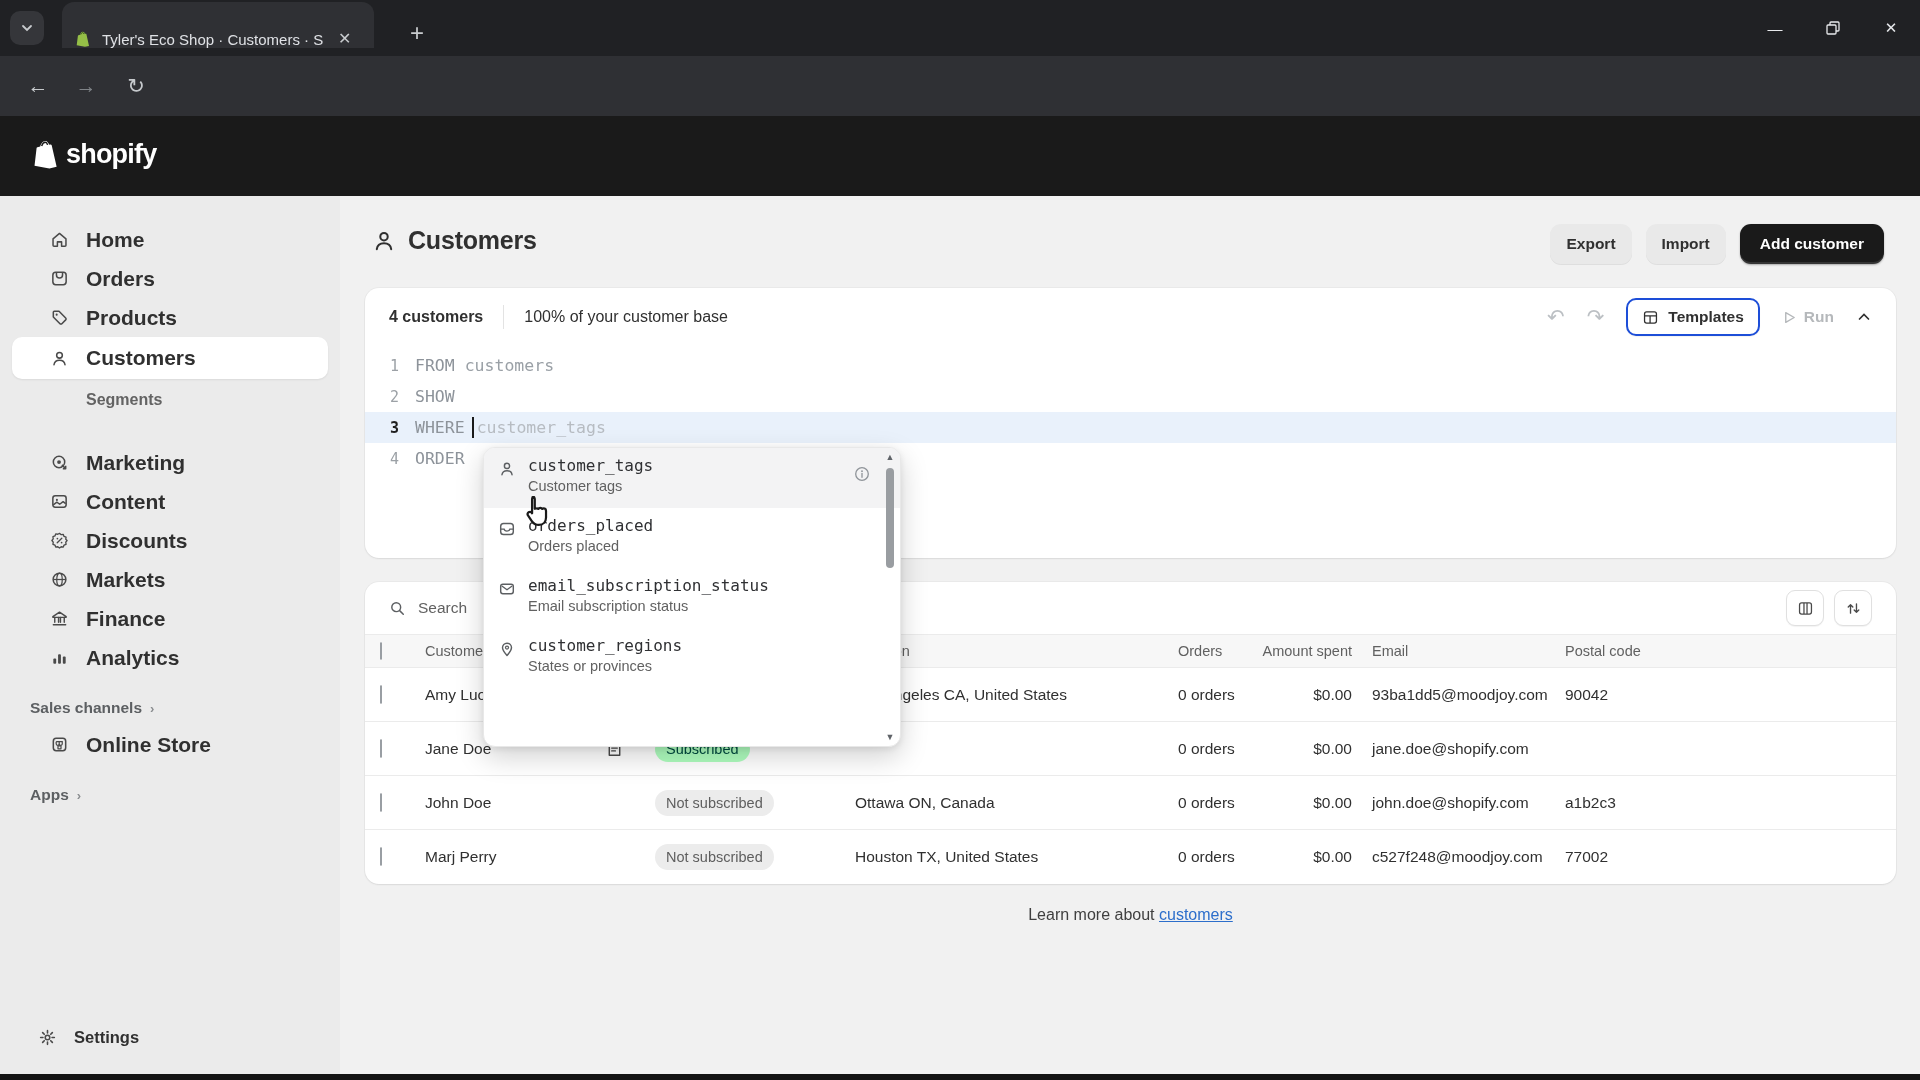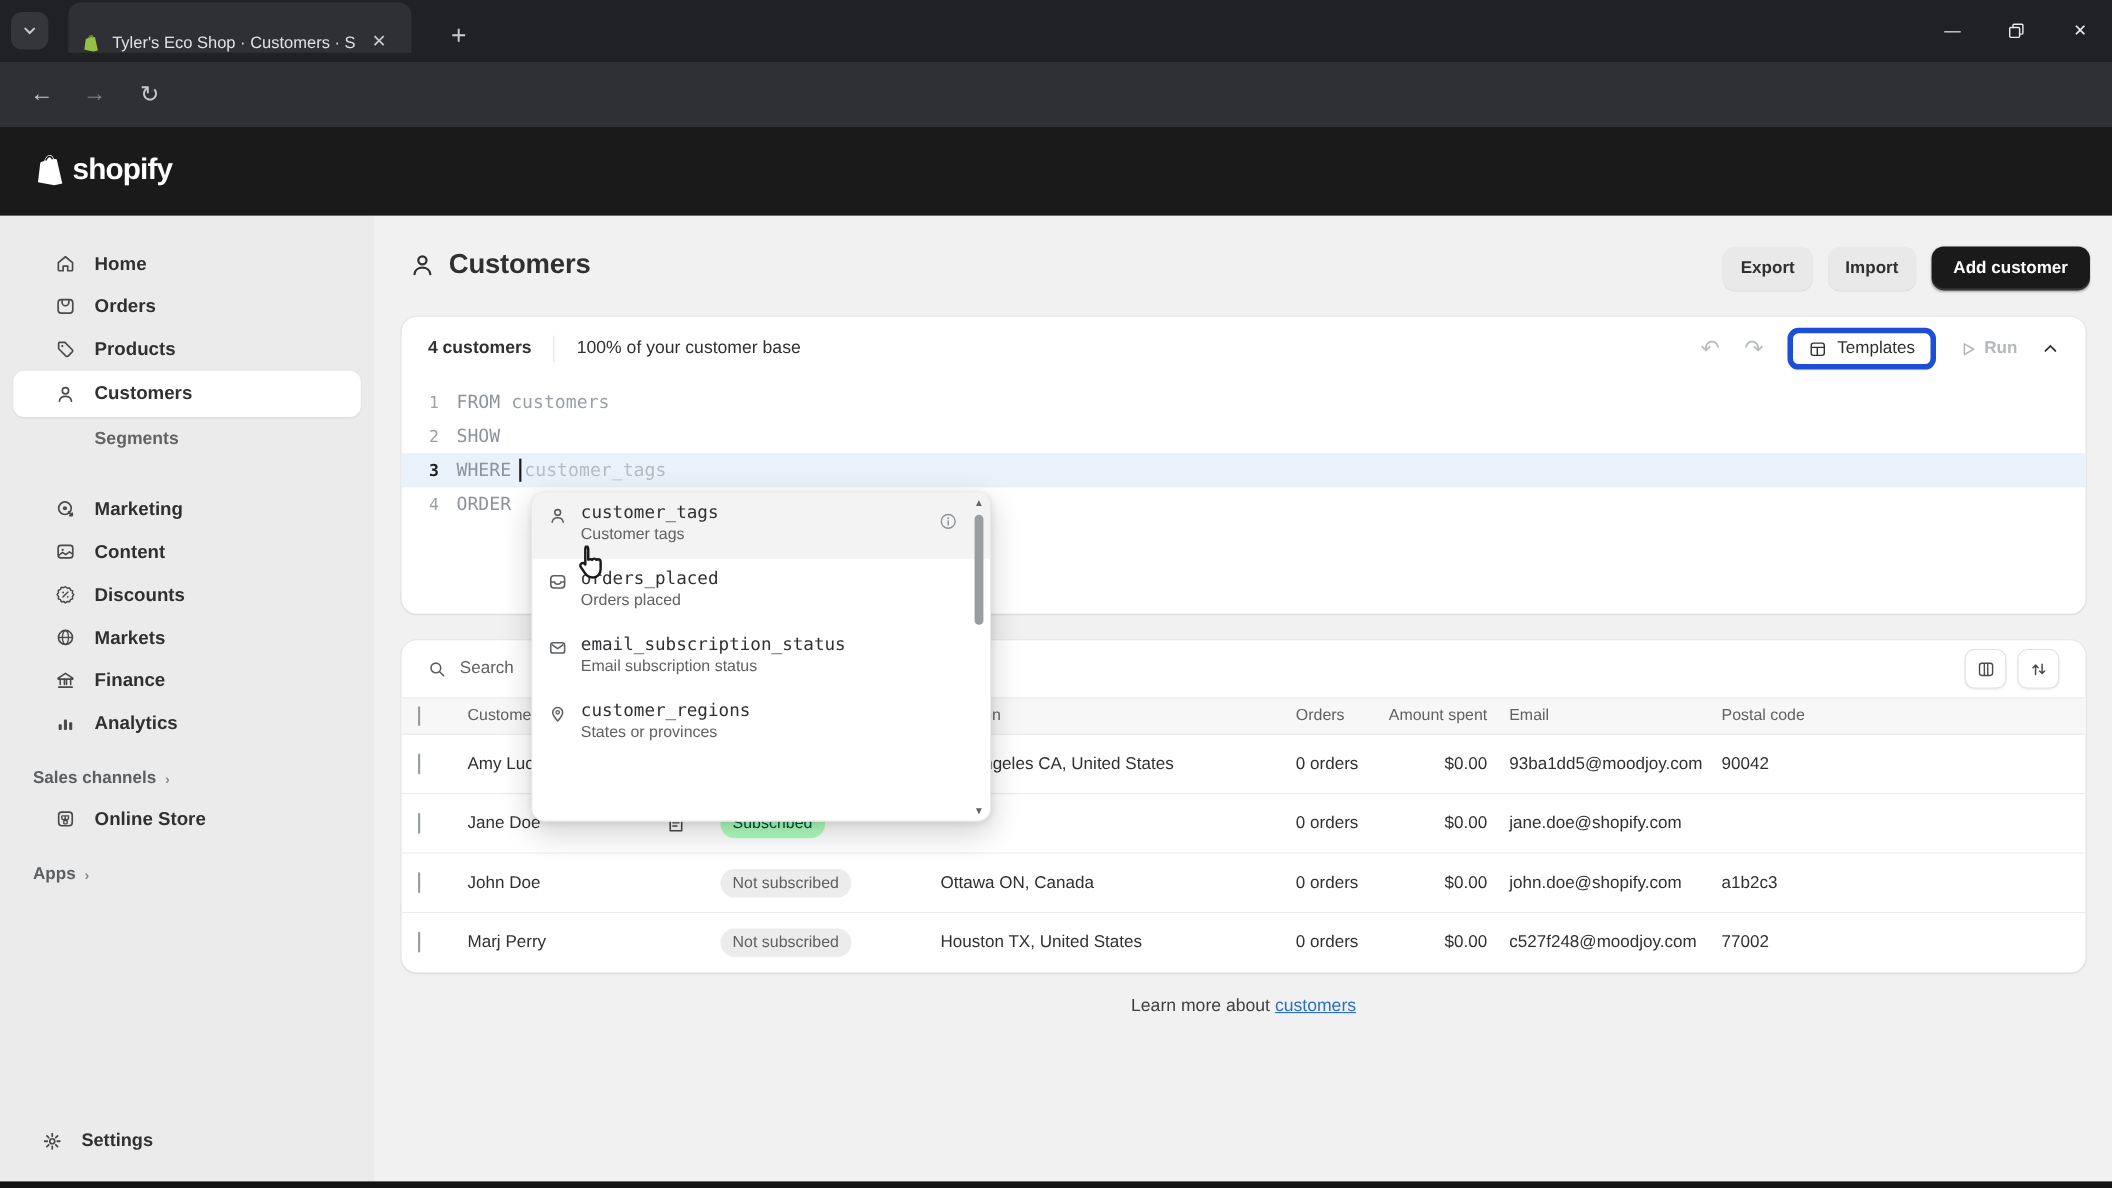--- a/index.html
+++ b/index.html
@@ -44,46 +44,46 @@
   .kbd{background:#3d3d3d;border-radius:6px;color:#b0b0b0;font-size:12px;font-weight:700;padding:4px 8px;margin-left:6px;}
   .tb-ic{position:absolute;top:138px;color:#d5d5d5;}
   .bell-badge{position:absolute;left:14px;top:-7px;min-width:17px;height:17px;border-radius:9px;background:var(--notif-red);color:#fff;font-size:11px;font-weight:700;display:flex;align-items:center;justify-content:center;padding:0 4px;}
   .store-chip{position:absolute;right:14px;top:132px;height:54px;display:flex;align-items:center;gap:12px;padding:0 8px;border-radius:12px;}
   .avatar{width:40px;height:40px;border-radius:11px;background:var(--avatar-purple);color:var(--avatar-text);font-size:12.5px;font-weight:800;display:flex;align-items:center;justify-content:center;letter-spacing:.3px;}
   .store-name{color:#fff;font-size:15.5px;font-weight:650;}
 
   
   .sidebar{position:absolute;left:0;top:196px;width:340px;bottom:0;background:var(--sidebar-bg);}
   .side-list{position:absolute;left:0;top:24px;width:100%;}
-  .s-item{height:39px;display:flex;align-items:center;padding-left:38px;gap:17px;color:var(--text-primary);font-size:17px;font-weight:550;margin:0 12px;border-radius:10px;}
+  .s-item{height:39px;display:flex;align-items:center;padding-left:38px;gap:17px;color:var(--text-primary);font-size:21px;font-weight:550;margin:0 12px;border-radius:10px;}
   .s-item .ic{width:19px;height:19px;display:flex;align-items:center;justify-content:center;color:#4a4a4a;}
   .s-item.sel{background:#fff;font-weight:700;box-shadow:0 1px 2px rgba(0,0,0,.08);height:42px;}
   .s-sub{height:42px;display:flex;align-items:center;padding-left:74px;color:#636363;font-size:16px;font-weight:550;margin:0 12px;}
   .s-gap{height:22px;}
   .s-head{height:34px;display:flex;align-items:center;padding-left:30px;color:#5c5f62;font-size:15.5px;font-weight:550;gap:8px;margin-top:14px;}
   .s-head .chev{font-size:13px;color:#8a8d90;}
   .settings-row{position:absolute;left:12px;right:12px;bottom:22px;height:42px;display:flex;align-items:center;padding-left:26px;gap:17px;color:var(--text-primary);font-size:16.5px;font-weight:600;border-radius:10px;}
 
   
   .main{position:absolute;left:340px;top:196px;right:0;bottom:0;background:var(--main-bg);}
   .page-head{position:absolute;left:32px;top:30px;display:flex;align-items:center;gap:12px;color:var(--text-primary);}
   .page-title{font-size:25px;font-weight:700;letter-spacing:-.2px;}
-  .head-actions{position:absolute;right:20px;top:28px;display:flex;gap:14px;}
+  .head-actions{position:absolute;right:36px;top:28px;display:flex;gap:14px;}
   .btn{height:40px;border-radius:11px;display:flex;align-items:center;padding:0 16px;font-size:15.5px;font-weight:600;color:var(--text-primary);background:var(--header-btn-bg);box-shadow:0 1px 0 rgba(0,0,0,.08);}
   .btn.dark{background:var(--button-dark);color:#fff;padding:0 20px;box-shadow:inset 0 -2px 0 rgba(255,255,255,.12),0 1px 2px rgba(0,0,0,.3);}
 
   .card{position:absolute;left:25px;width:1531px;background:var(--card-bg);border-radius:14px;box-shadow:0 1px 2px rgba(0,0,0,.07),0 0 0 1px rgba(0,0,0,.03);}
   .qcard{top:92px;height:270px;}
   .q-head{height:58px;display:flex;align-items:center;padding:0 24px;}
   .q-count{font-size:16px;font-weight:650;color:var(--text-primary);}
   .q-div{width:1px;height:24px;background:#e3e3e3;margin:0 20px;}
   .q-cov{font-size:16px;color:var(--text-primary);}
   .q-actions{margin-left:auto;display:flex;align-items:center;gap:22px;}
   .q-ico{color:#bcc0c4;font-size:21px;}
-  .btn-templates{height:38px;border-radius:10px;border:5px solid #1d4ed8;background:#fff;display:flex;align-items:center;gap:9px;padding:0 14px;font-size:15.5px;font-weight:400;color:var(--text-primary);box-shadow:0 1px 1px rgba(0,0,0,.05);}
+  .btn-templates{height:38px;border-radius:10px;border:2px solid #1d4ed8;background:#fff;display:flex;align-items:center;gap:9px;padding:0 14px;font-size:15.5px;font-weight:700;color:var(--text-primary);box-shadow:0 1px 1px rgba(0,0,0,.05);}
   .btn-run{display:flex;align-items:center;gap:7px;color:#b5b8bb;font-size:15.5px;font-weight:600;}
   .editor{position:absolute;left:0;top:62px;right:0;}
   .ln{height:31px;display:flex;align-items:center;padding-left:14px;font-family:"DejaVu Sans Mono","Liberation Mono",monospace;font-size:16.5px;color:var(--editor-text);white-space:pre;}
   .ln .num{width:20px;text-align:right;margin-right:16px;color:#9ca1a6;font-size:15px;}
   .ln.active{background:var(--active-line);}
   .ln.active .num{color:#1f1f1f;font-weight:700;}
   .kw{color:#8d939a;}
   .caret{display:inline-block;width:2px;height:21px;background:#1a1a1a;margin-left:7px;}
   .ghost{color:var(--ghost-text);margin-left:3px;}
 

